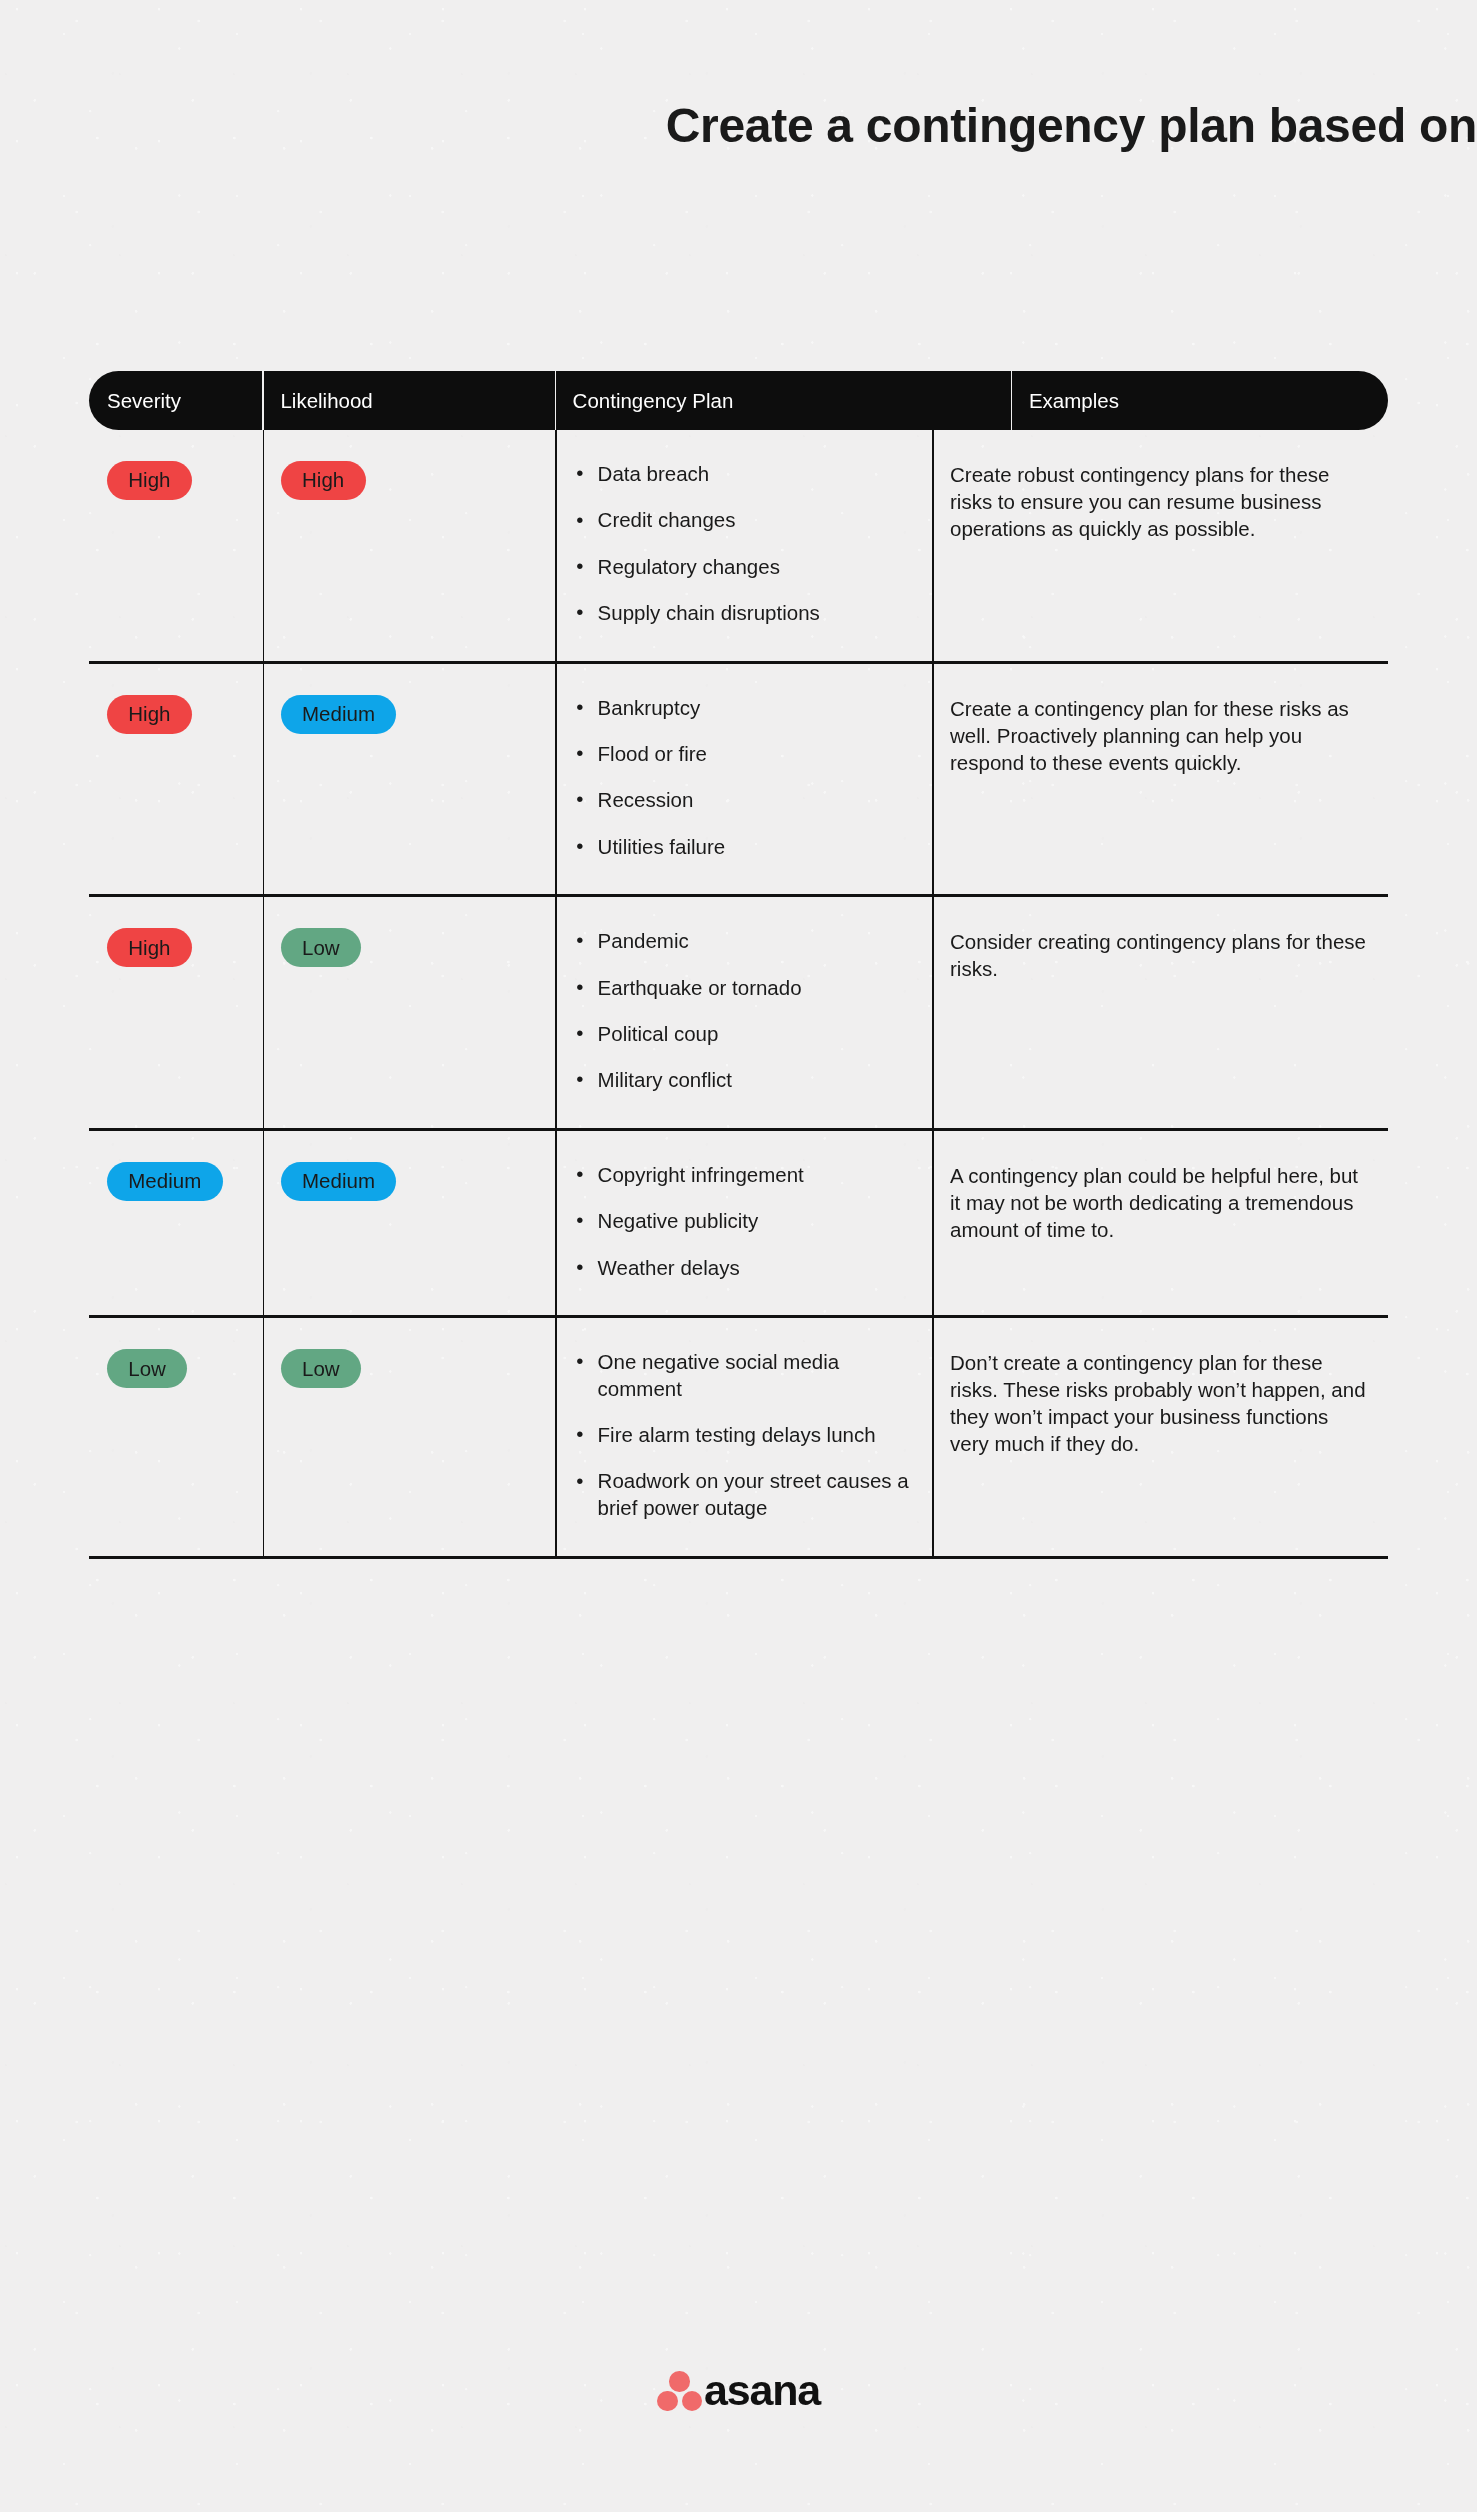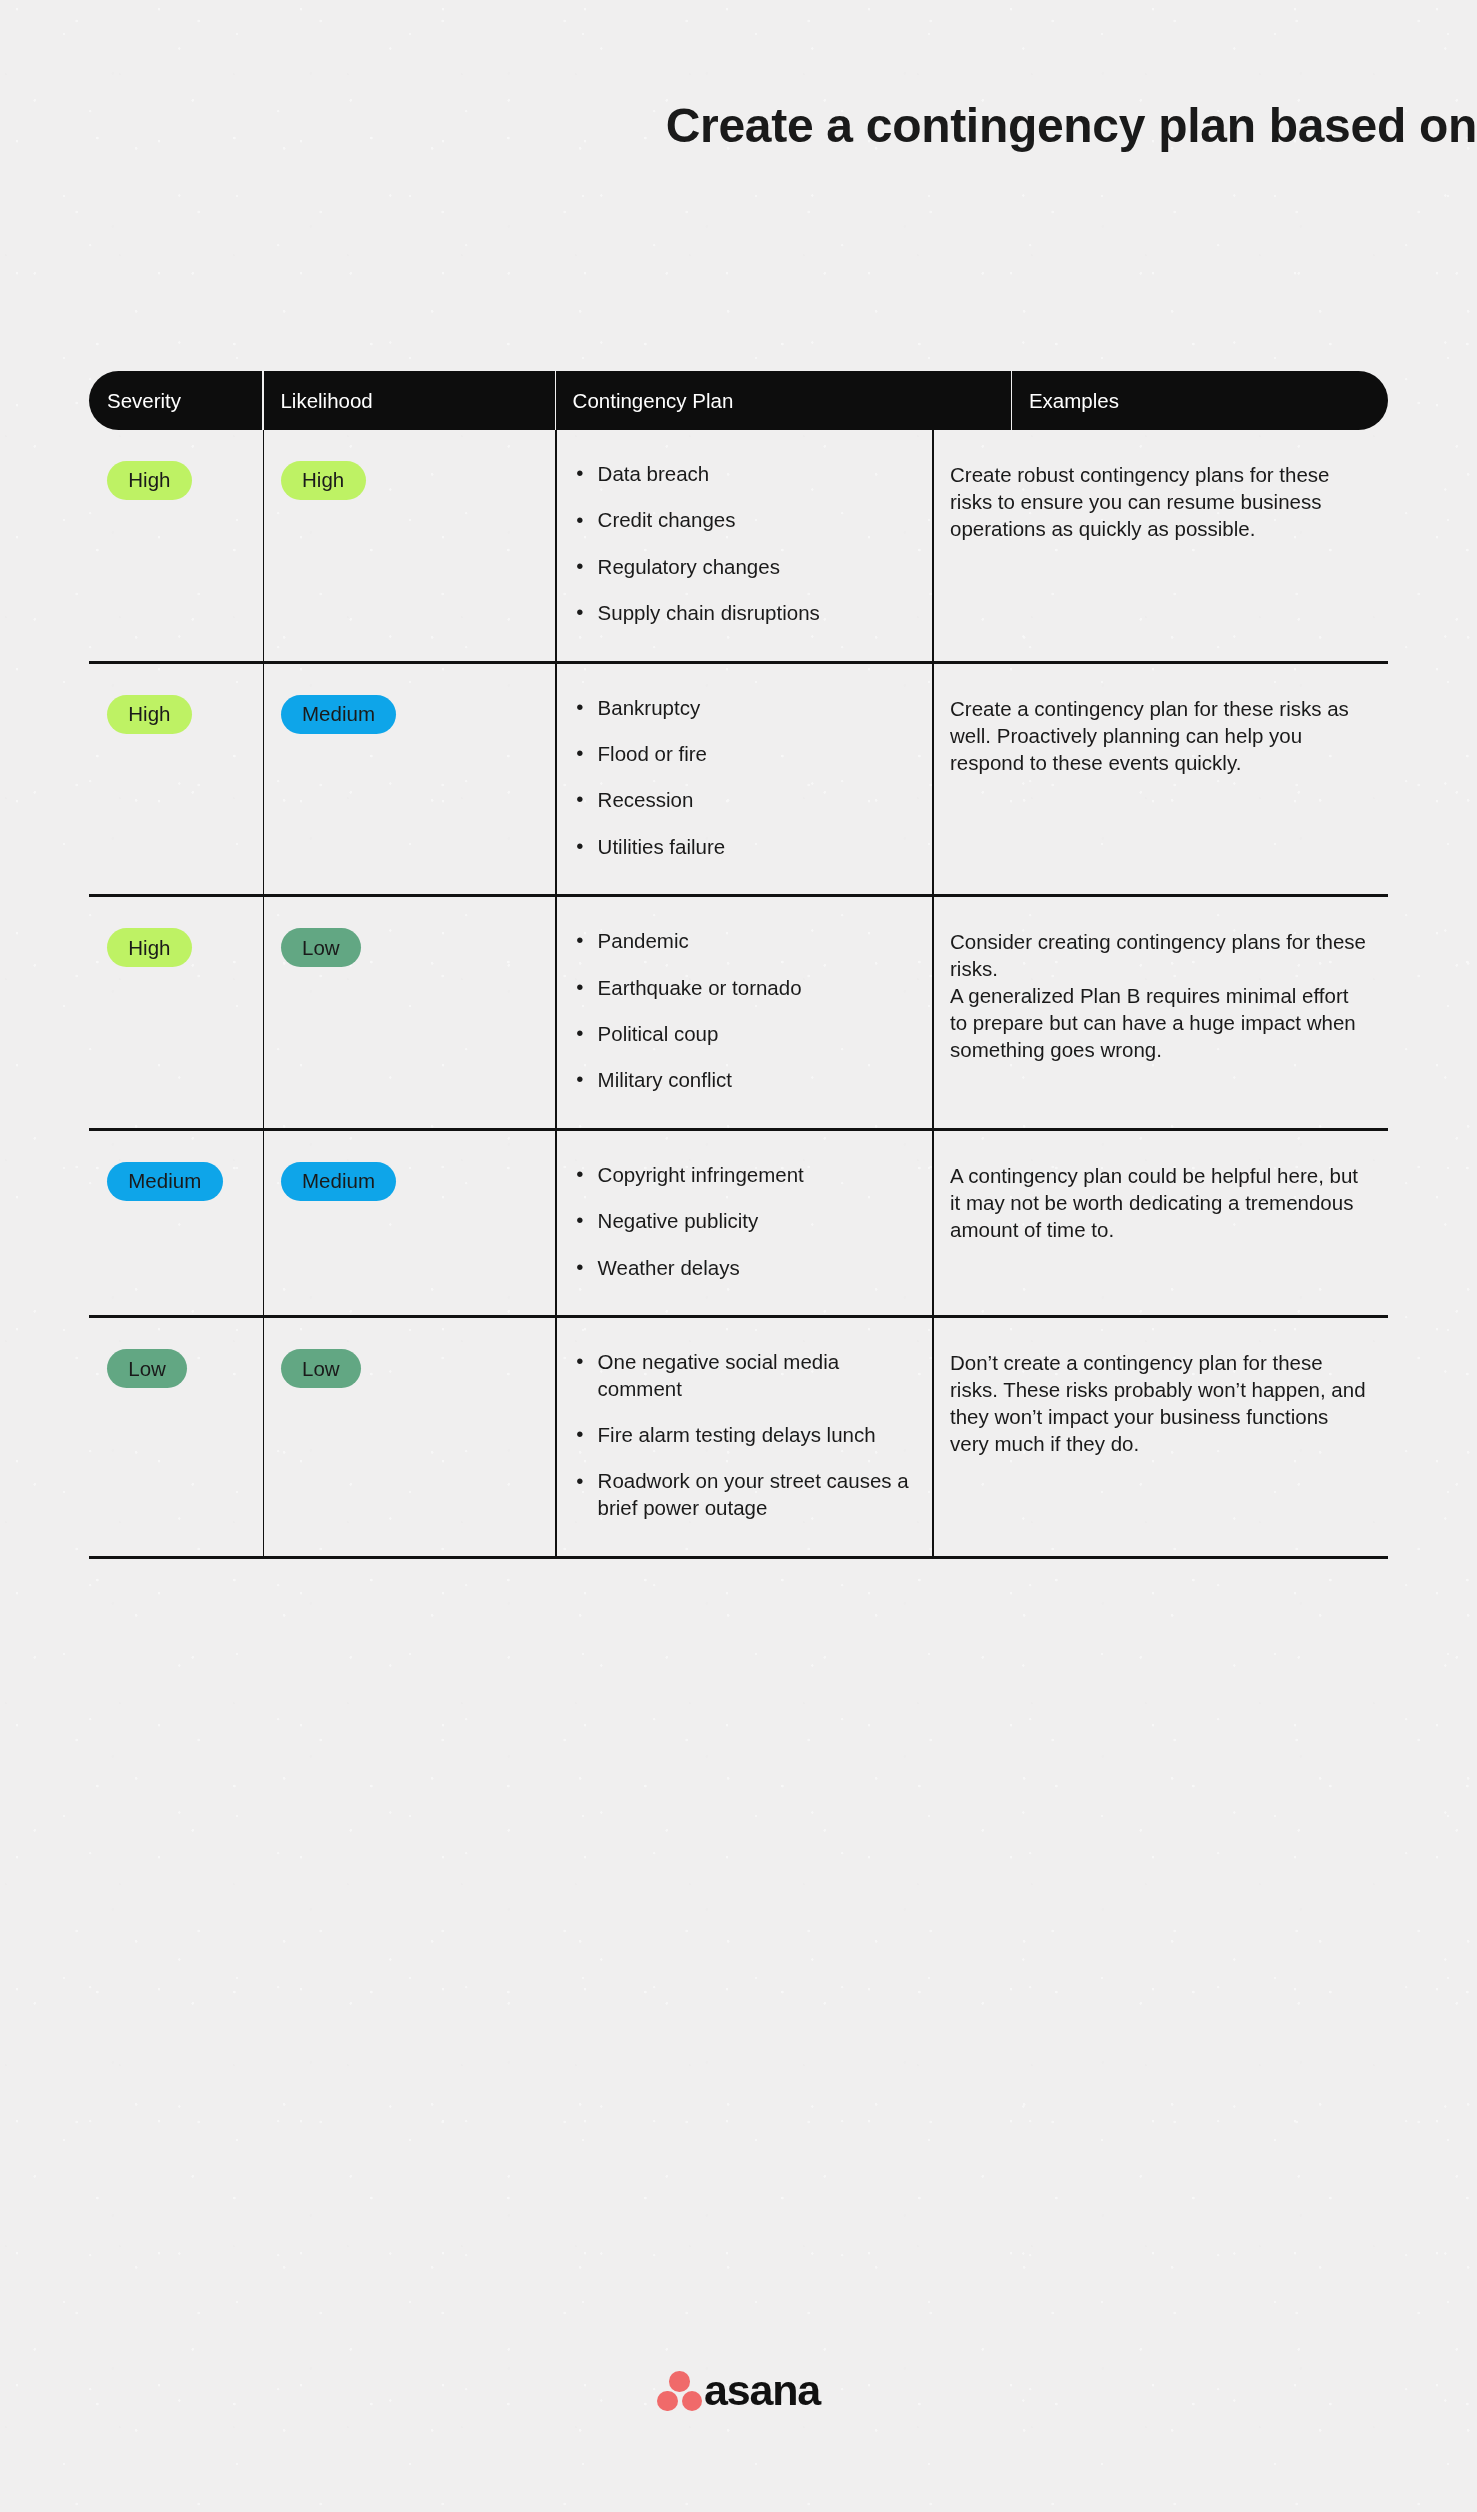--- a/index.html
+++ b/index.html
@@ -128,21 +128,21 @@
   
   .pill {
     display: inline-block;
     border-radius: 24.6px;
     padding: 7.4px 21.3px;
     font-size: 20.5px;
     color: #1a1a1a;
     line-height: 1.18;
     white-space: nowrap;
   }
-  .pill.high   { background: #bef264; text-align: center; }
+  .pill.high   { background: #ef4444; text-align: center; }
   .pill.medium { background: #0ea5e9; }
   .pill.low    { background: #62a783; }
 
   
   ul.examples {
     list-style: none;
     margin: 0;
     padding: 0;
   }
   ul.examples li {
@@ -265,21 +265,20 @@
           <div class="td c3">
             <ul class="examples">
               <li>Pandemic</li>
               <li>Earthquake or tornado</li>
               <li>Political coup</li>
               <li>Military conflict</li>
             </ul>
           </div>
           <div class="td c4">
             <div class="plan-para">Consider creating contingency plans for these risks.</div>
-            <div class="plan-para">A generalized Plan B requires minimal effort to prepare but can have a huge impact when something goes wrong.</div>
           </div>
         </div>
         <div class="row">
           <div class="td c1"><span class="pill medium">Medium</span></div>
           <div class="td c2"><span class="pill medium">Medium</span></div>
           <div class="td c3">
             <ul class="examples">
               <li>Copyright infringement</li>
               <li>Negative publicity</li>
               <li>Weather delays</li>

